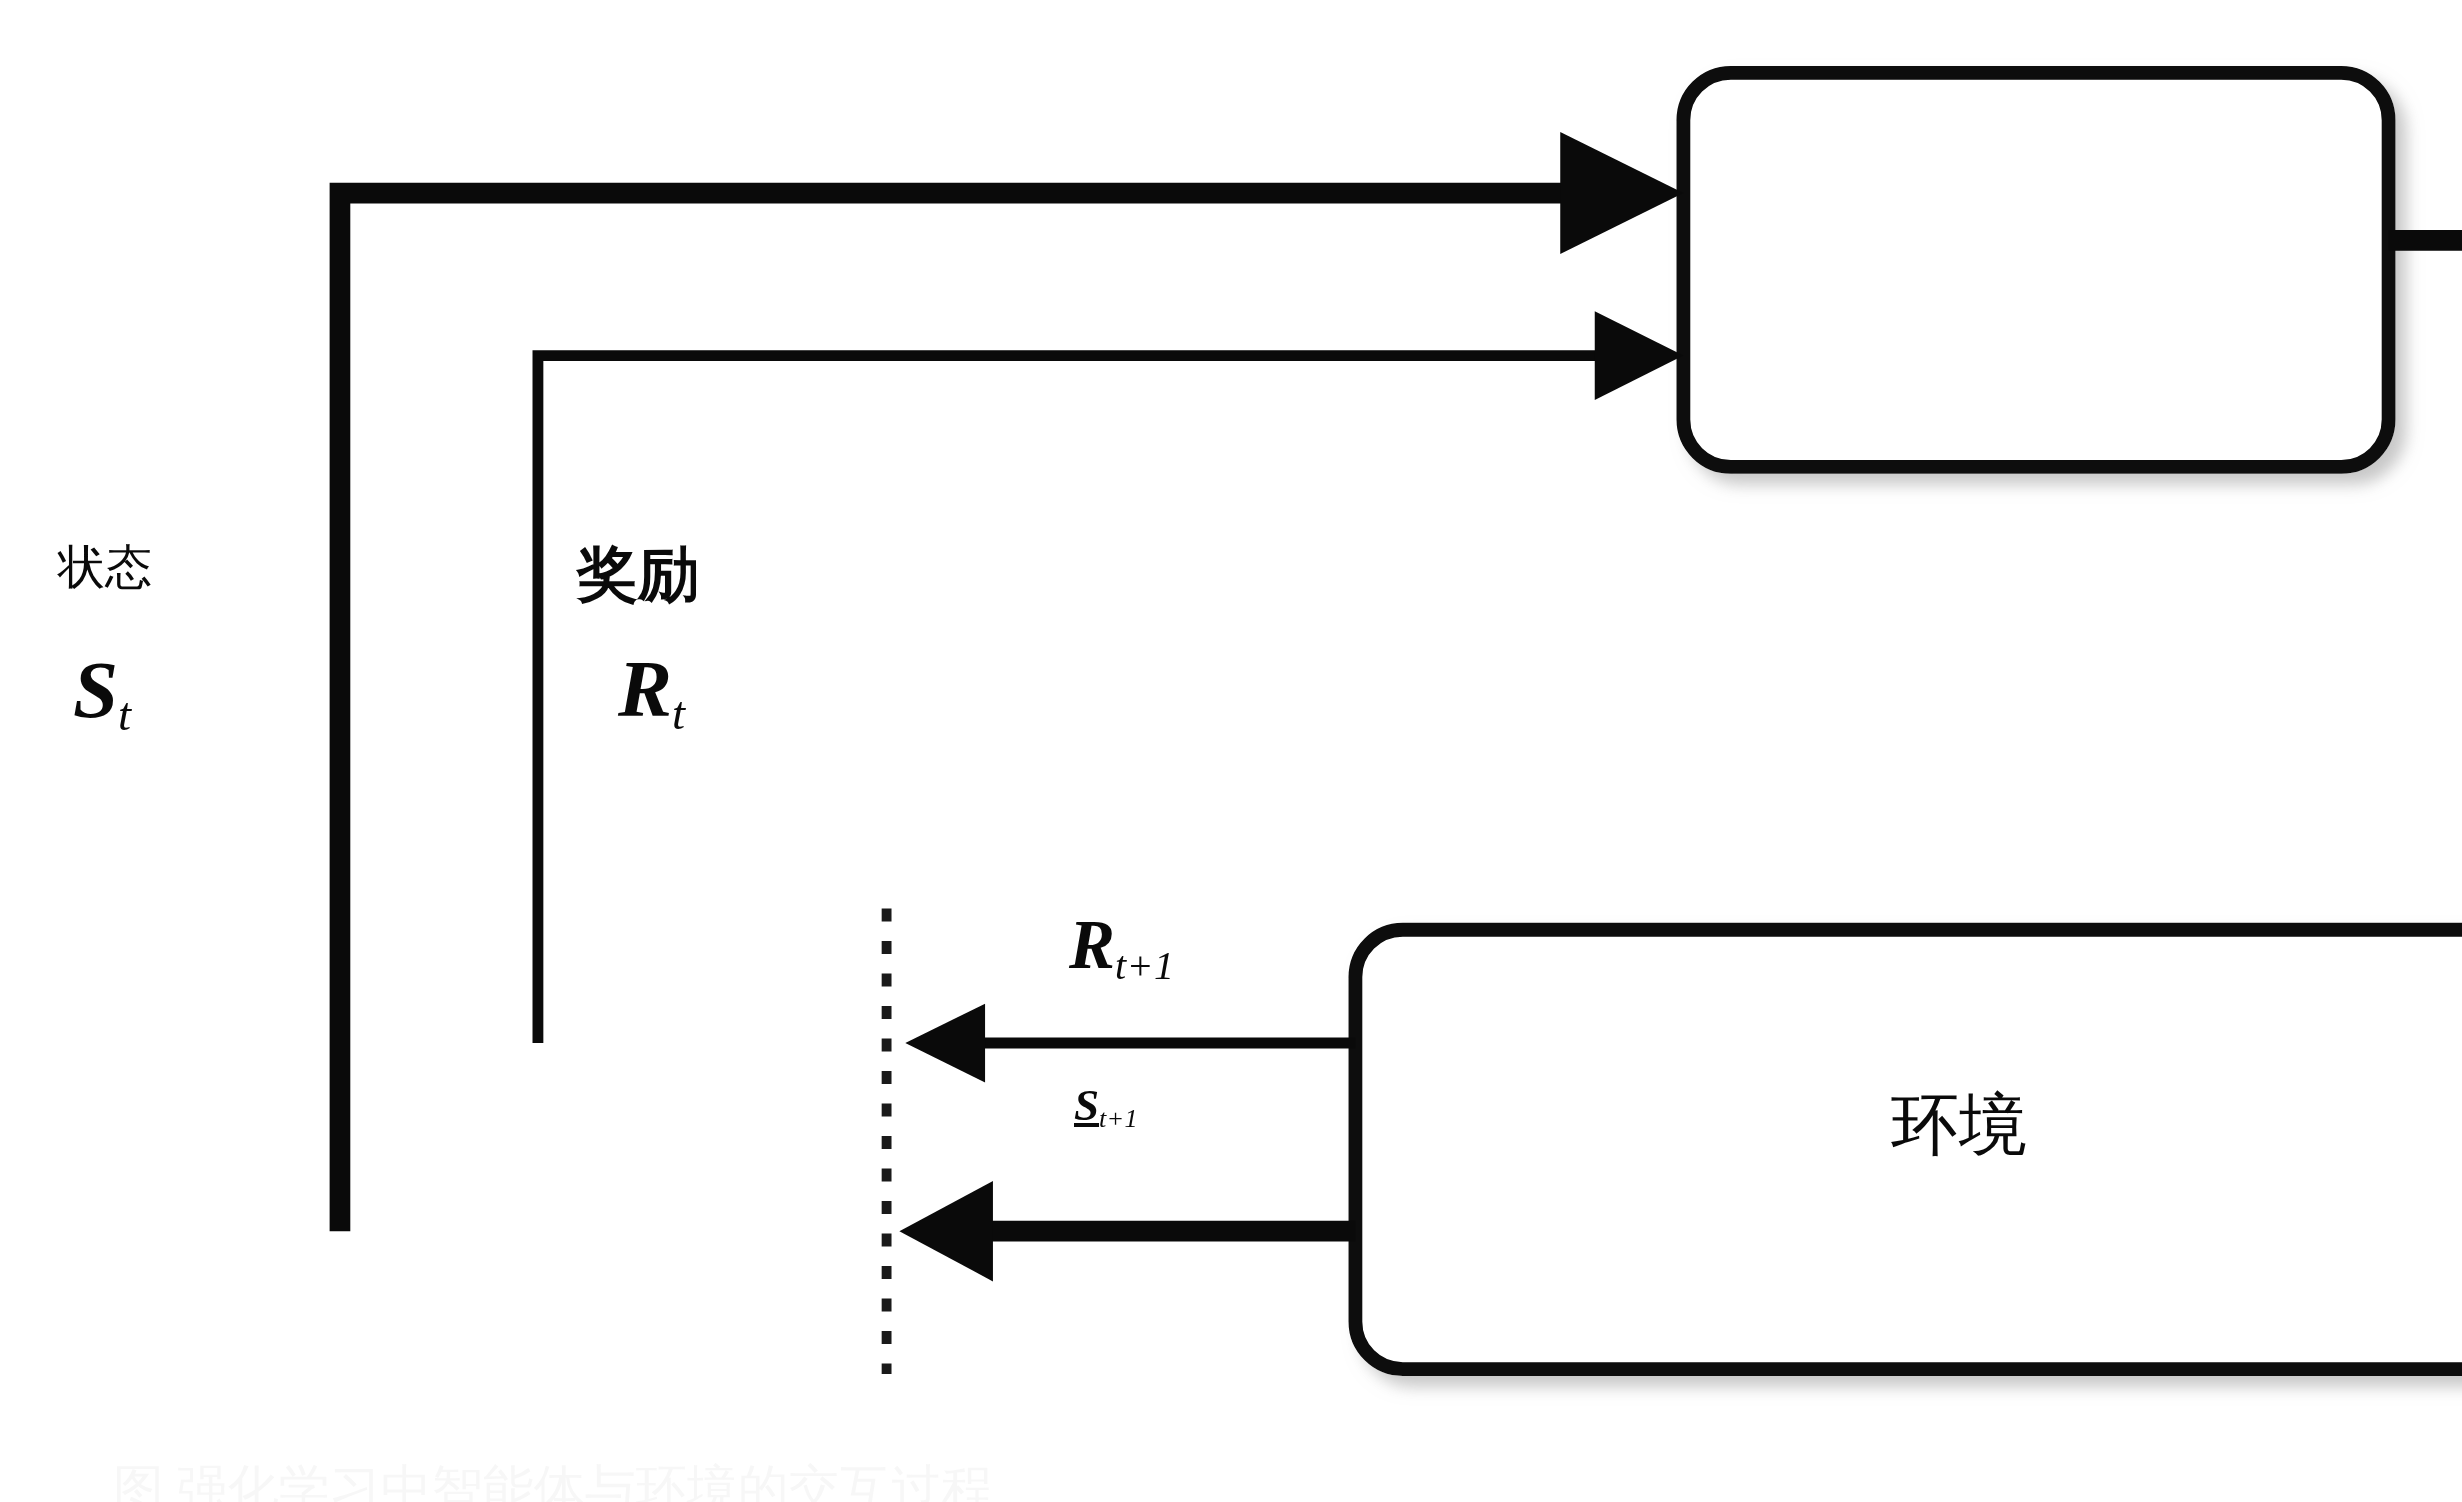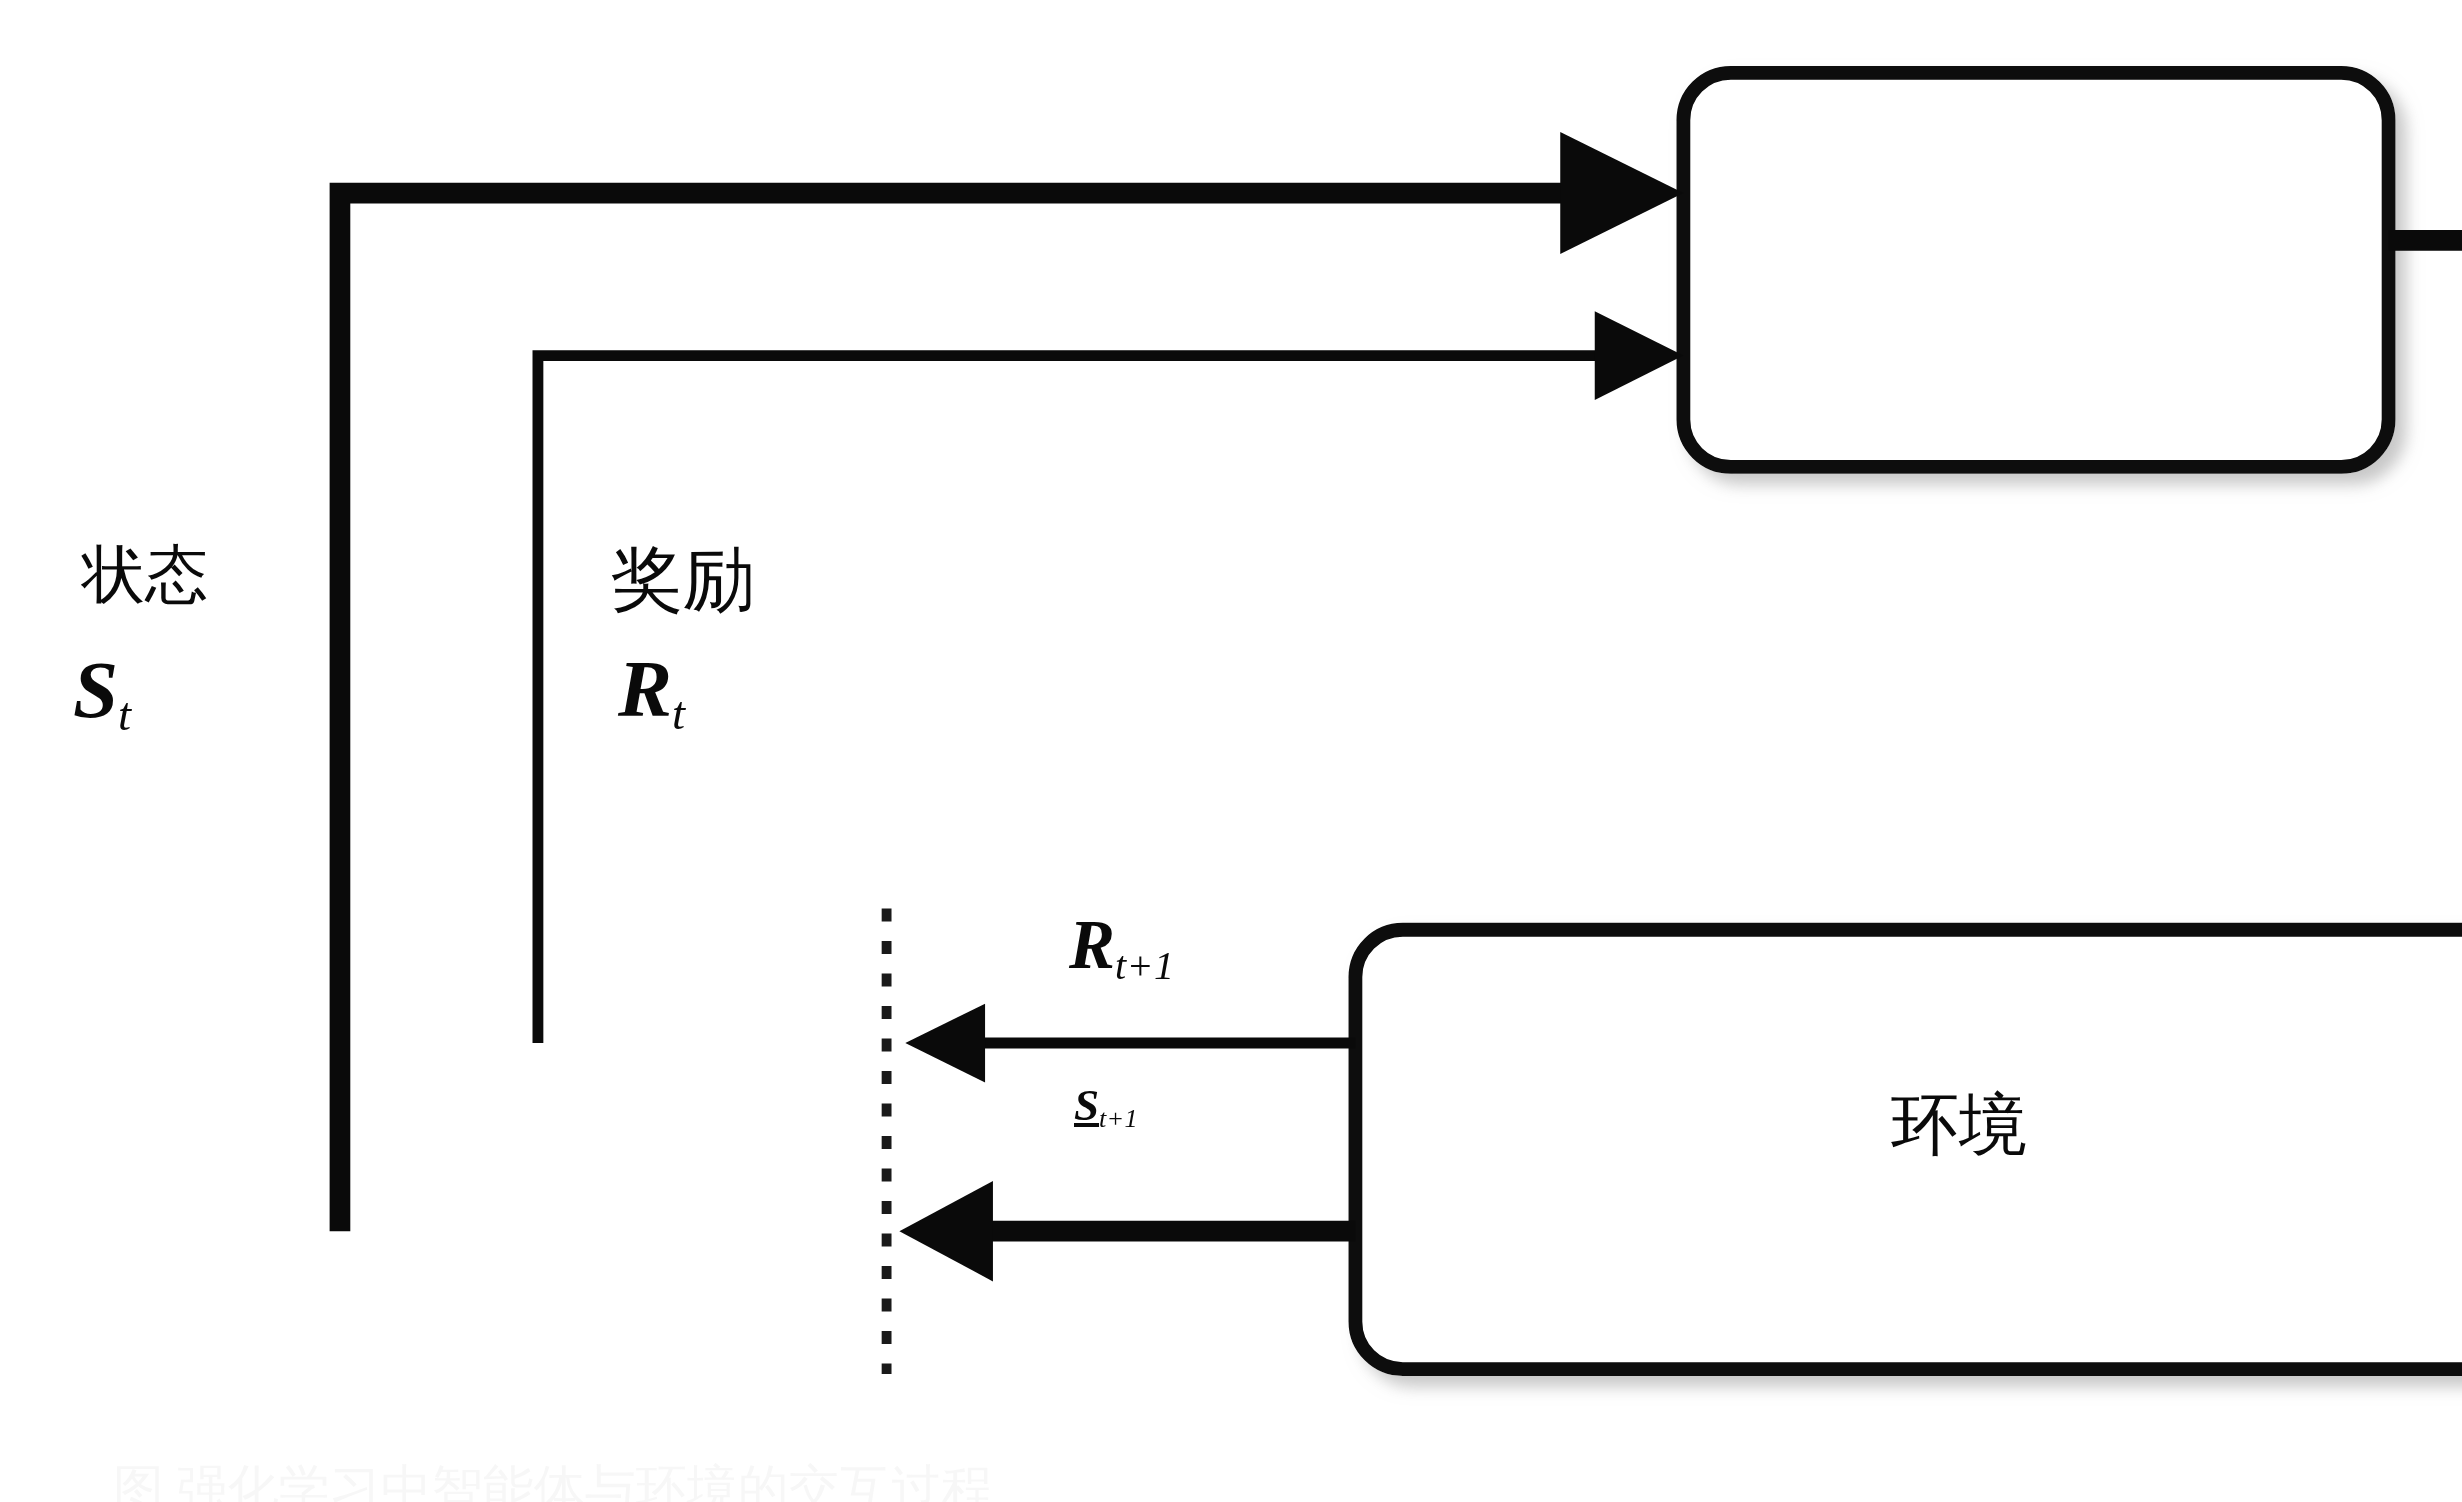--- a/index.html
+++ b/index.html
@@ -47,23 +47,23 @@
     font-weight: 400;
     vertical-align: -0.28em;
     letter-spacing: 0.01em;
   }
 
   
   #agent-label  { left: 1844px; top: 86px;  font-size: 74px; }
   #env-label    { left: 1891px; top: 1091px; font-size: 68px; }
 
   
-  #state-word   { left: 58px;  top: 544px; font-size: 63px; margin-left: 24px; }
+  #state-word   { left: 58px;  top: 544px; font-size: 47px; }
   #state-sym    { left: 73px;  top: 650px; font-size: 81px; }
-  #reward-word  { left: 611px; top: 544px; font-size: 72px; }
+  #reward-word  { left: 577px; top: 544px; font-size: 61px; font-weight: bold; }
   #reward-sym   { left: 618px; top: 649px; font-size: 81px; text-align: center; }
 
   
   #rnext-sym    { left: 1069px; top: 911px; font-size: 69px; }
   #snext-sym    { left: 1074px; top: 1083px; font-size: 45px; text-decoration: underline; }
 
   
   #footer-caption {
     position: absolute;
     left: 113px;

